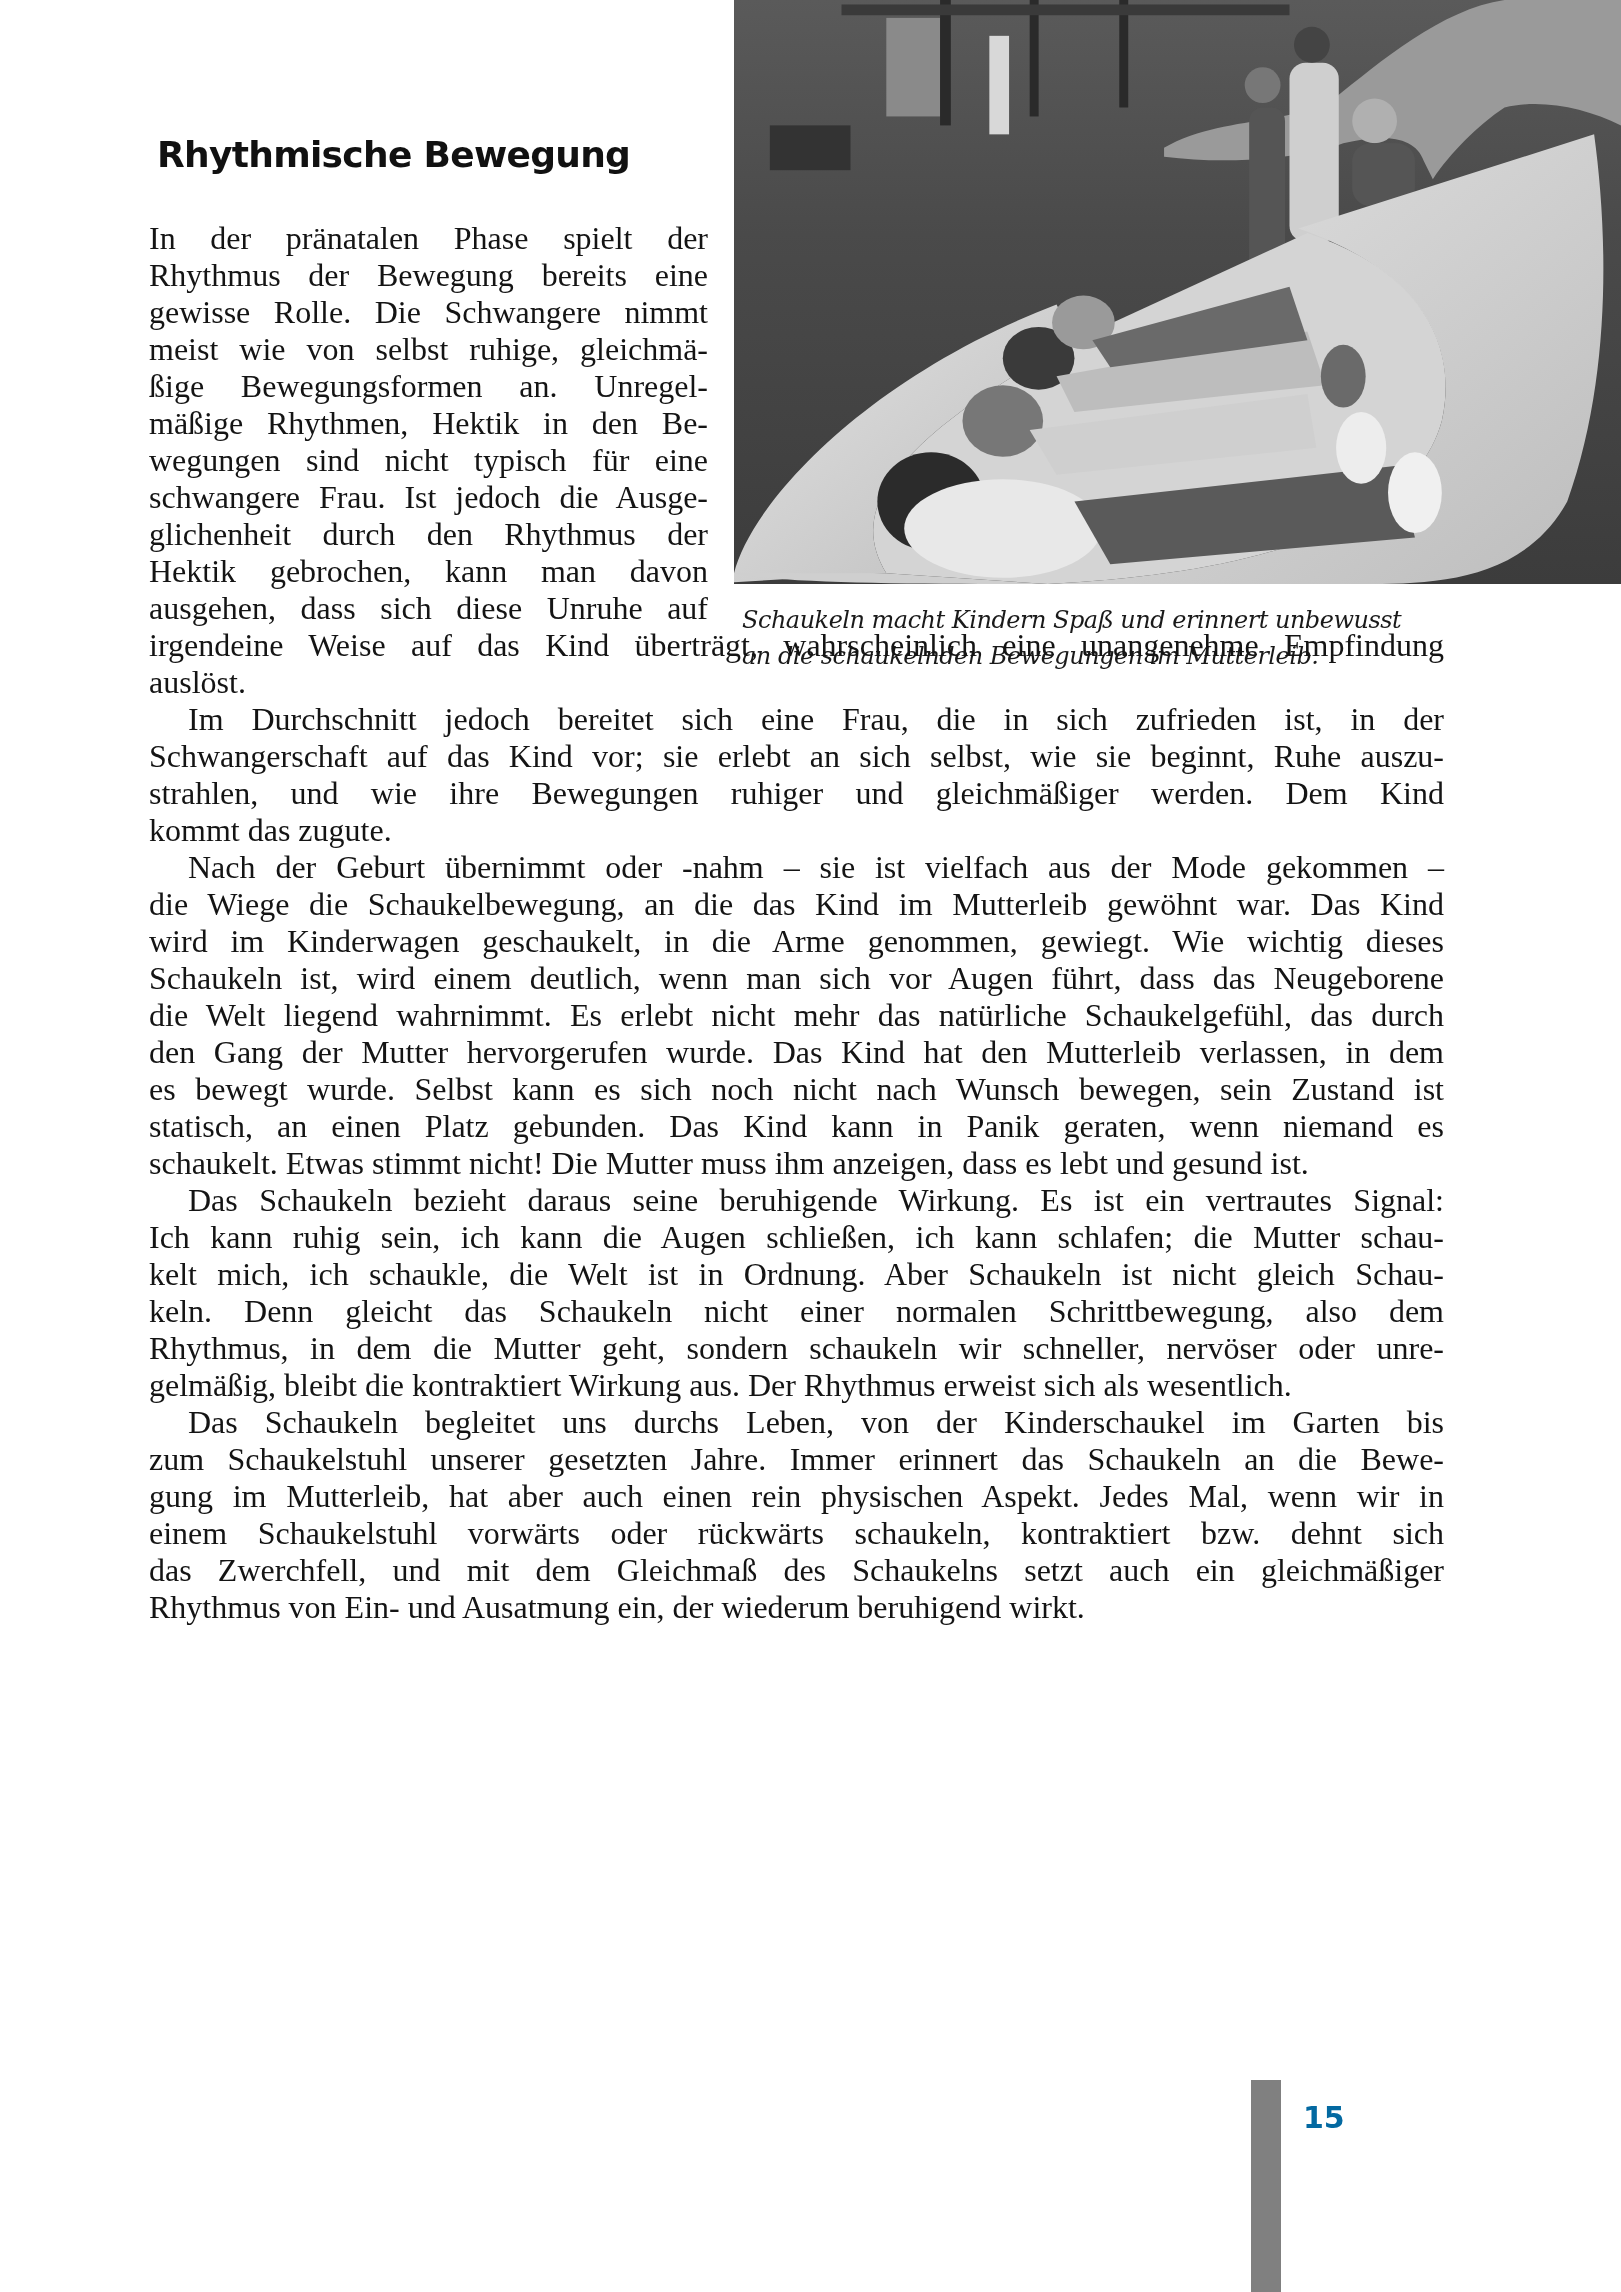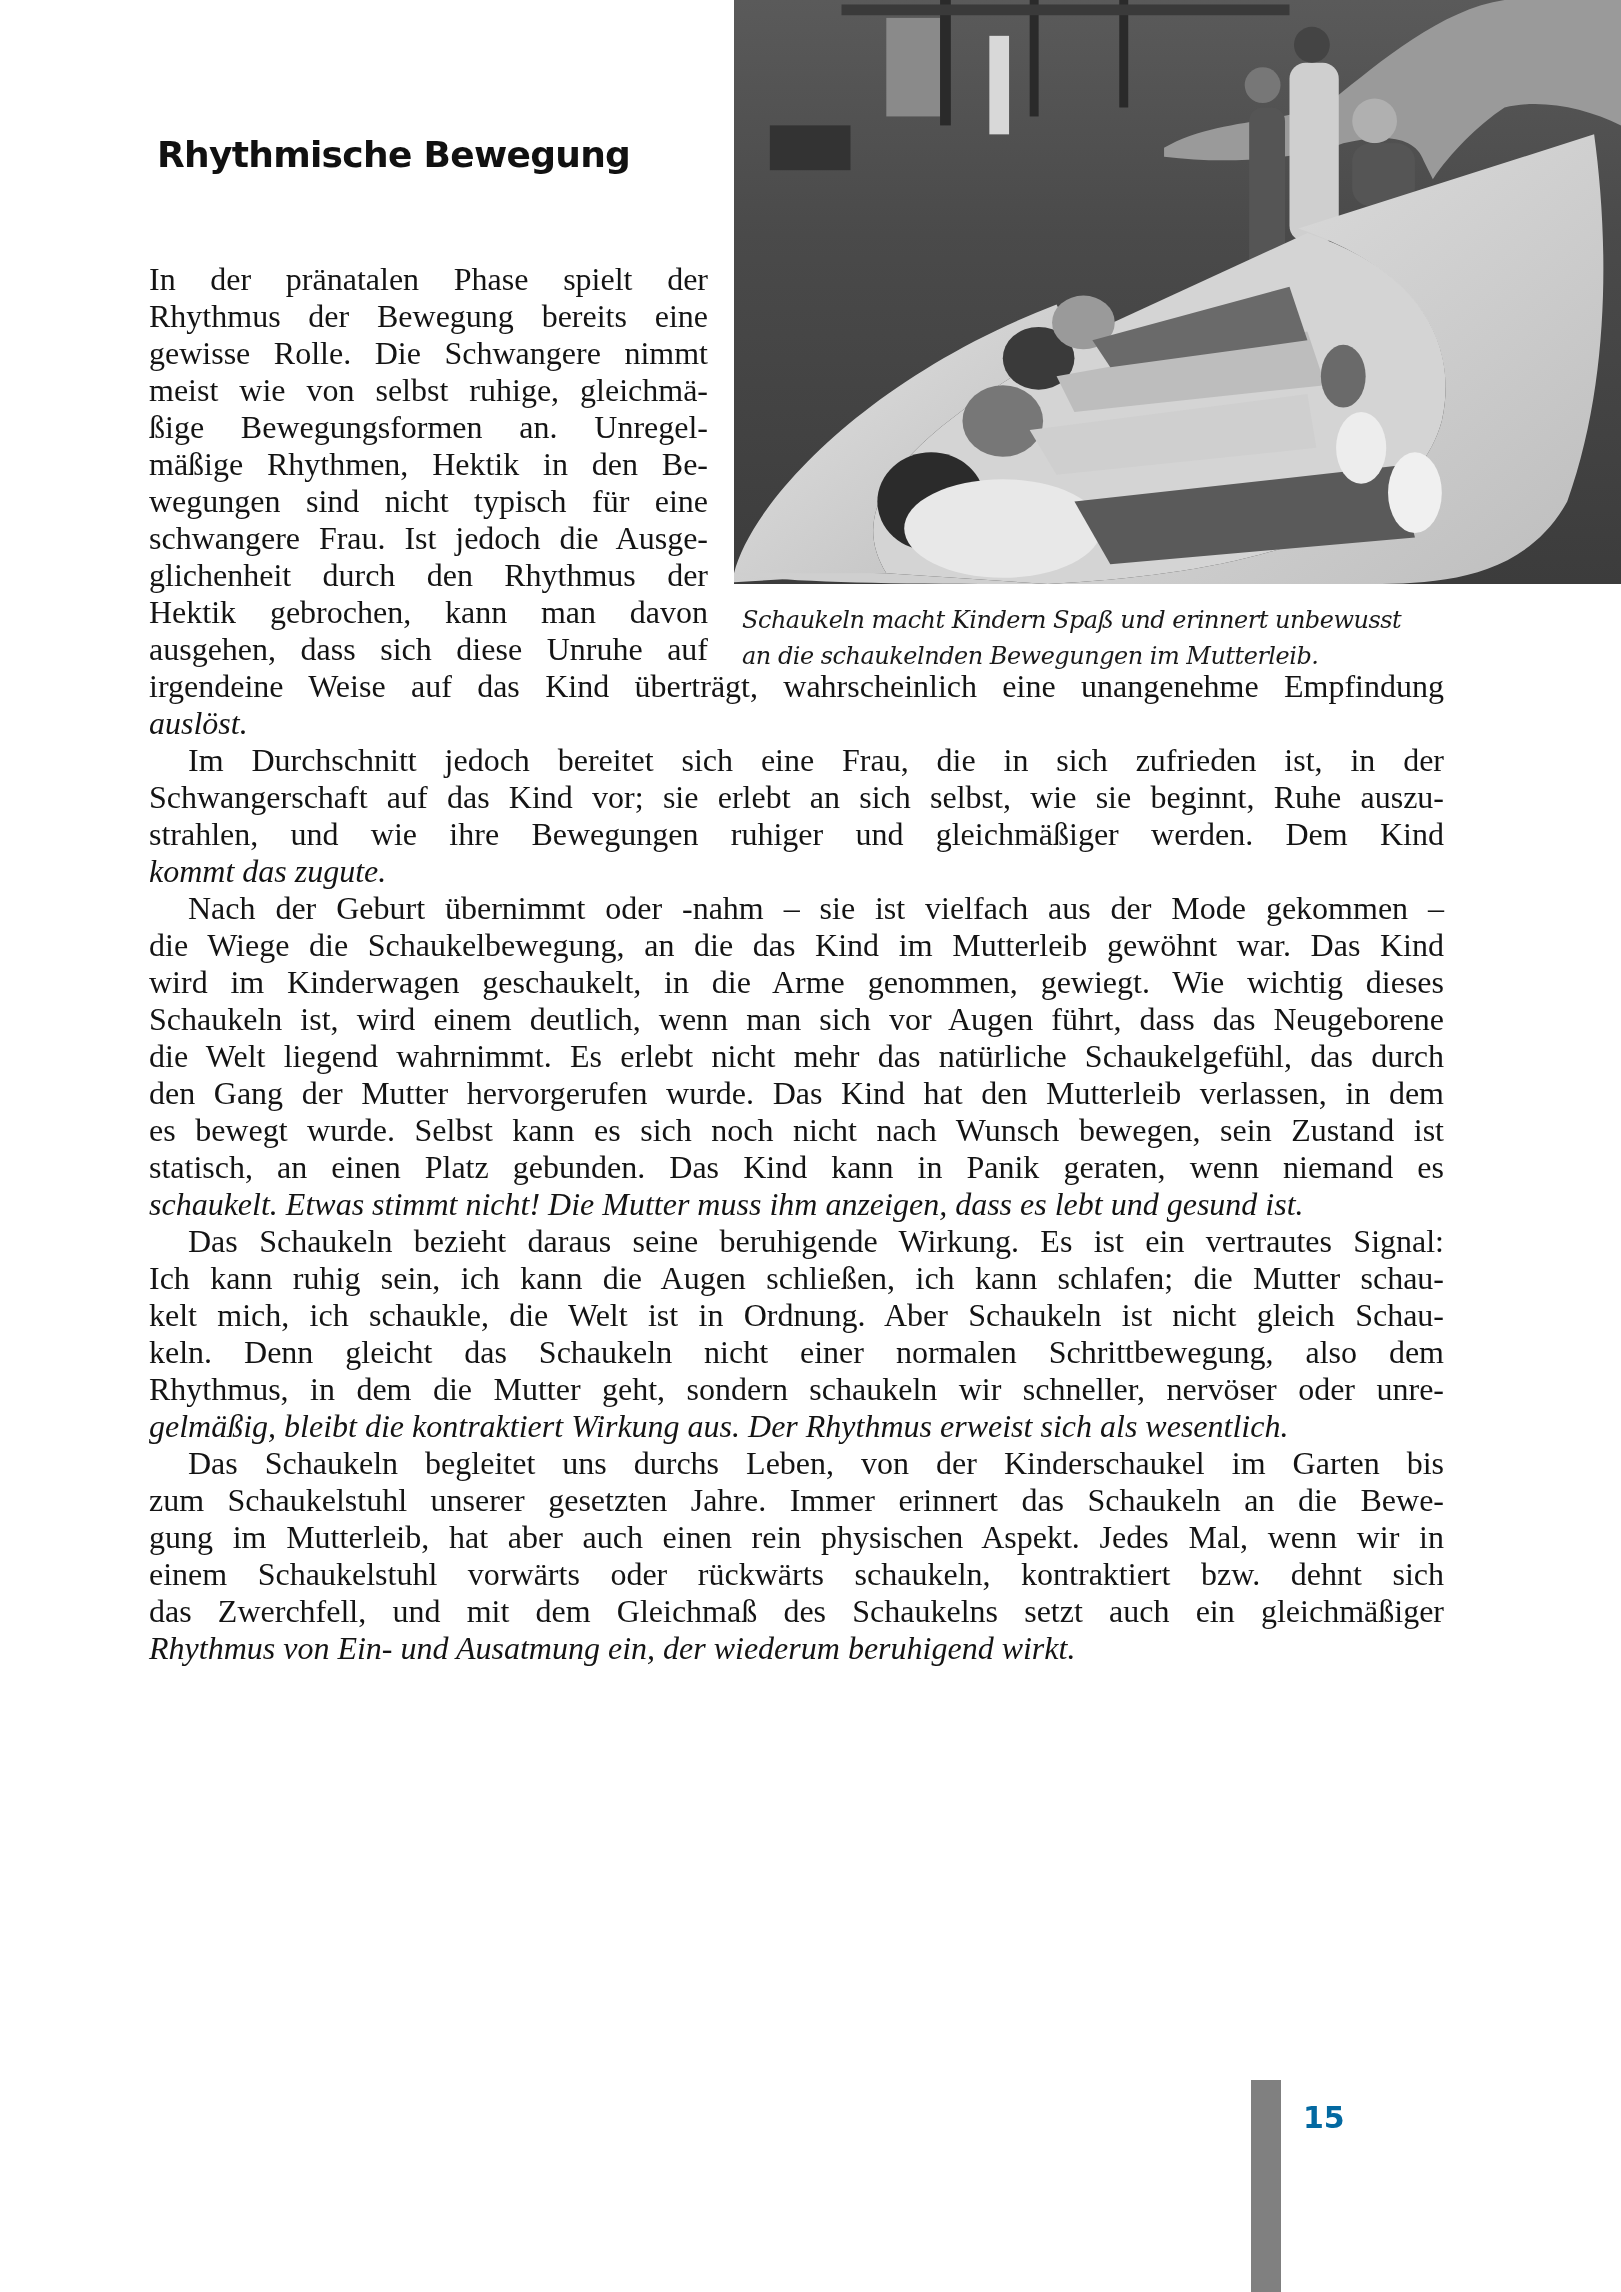--- a/index.html
+++ b/index.html
@@ -50,33 +50,32 @@
   }
   .body-text {
     position: absolute;
     left: 149px;
     top: 220px;
     width: 1295px;
     font-family: "Liberation Serif", "DejaVu Serif", serif;
     font-size: 32px;
     line-height: 37px;
     color: #141414;
-    margin-top: 41px;
   }
   .line {
     display: block;
     height: 37px;
     white-space: nowrap;
     text-align: justify;
     text-align-last: justify;
     overflow: visible;
   }
   .line.narrow { width: 559px; }
   .line.full { width: 1295px; }
-  .line.last { text-align-last: left; font-style: italic; }
+  .line.last { text-align-last: left; }
   .line.indent { text-indent: 39px; }
   .page-bar {
     position: absolute;
     left: 1251px;
     top: 2080px;
     width: 29.6px;
     height: 212px;
     background: #808080;
   }
   .page-number {

